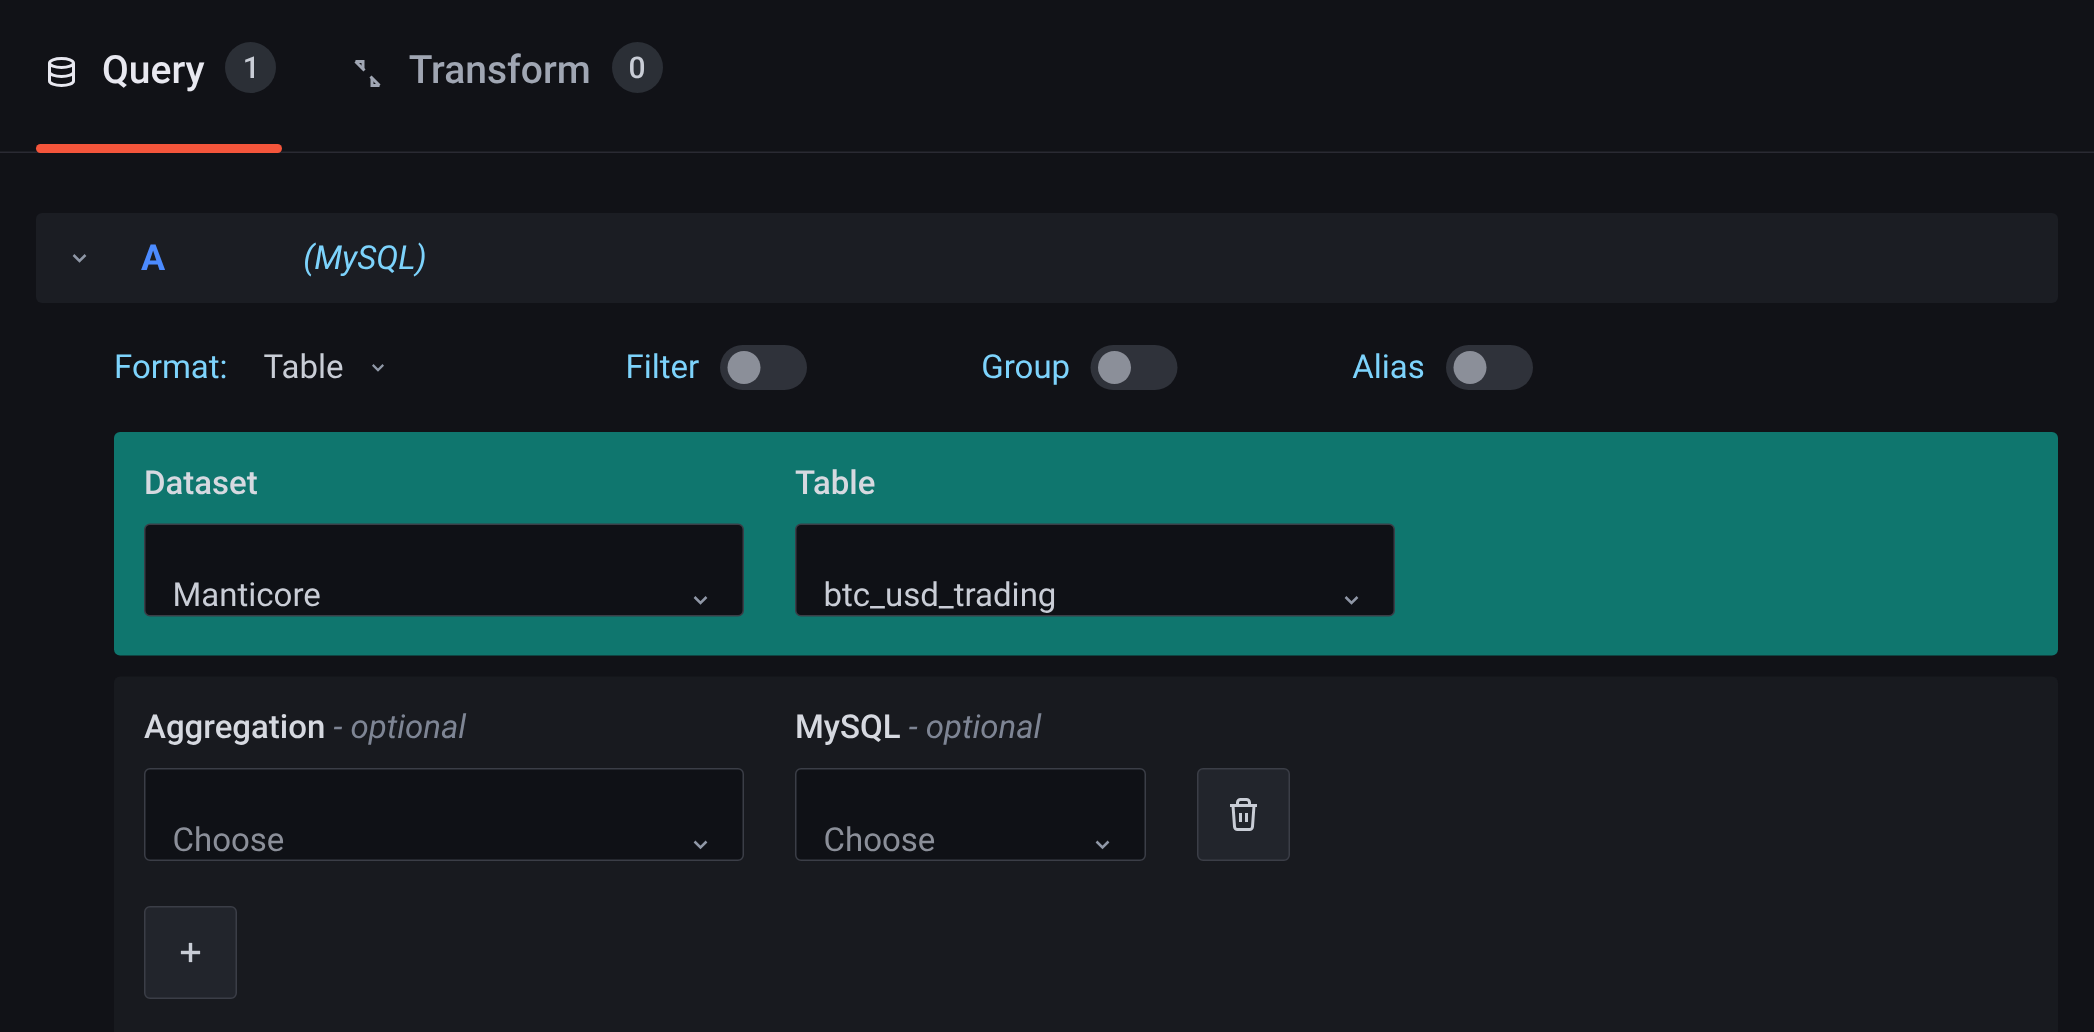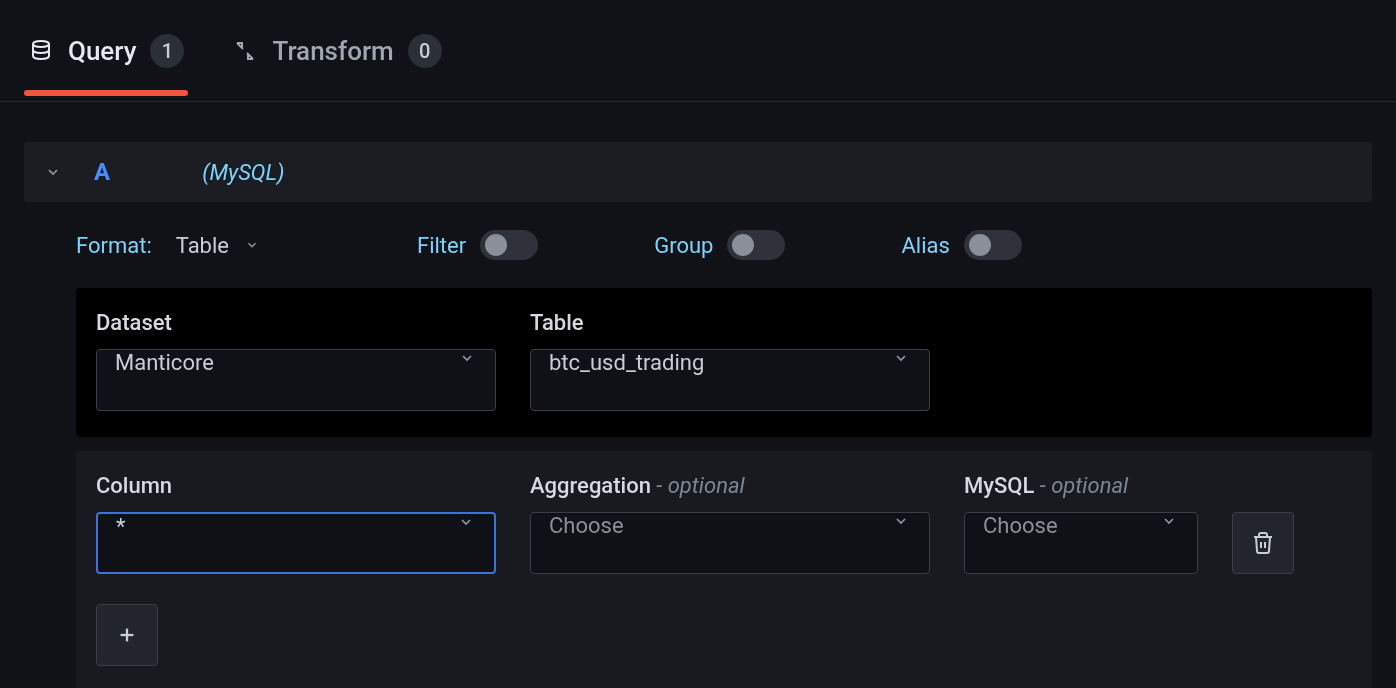--- a/index.html
+++ b/index.html
@@ -17,23 +17,23 @@
   .tabs {
     display: flex;
     align-items: center;
     padding: 28px 0 0 28px;
     gap: 48px;
     border-bottom: 1px solid #2a2a33;
     height: 102px;
   }
   .tab {
     display: flex;
-    align-items: center;
+    align-items: flex-end;
     gap: 14px;
-    padding-bottom: 28px;
+    padding-bottom: 40px;
     position: relative;
     cursor: pointer;
   }
   .tab.active::after {
     content: "";
     position: absolute;
     bottom: 0;
     left: -4px;
     right: -4px;
     height: 6px;
@@ -146,21 +146,21 @@
     border-radius: 50%;
     transition: left .15s;
   }
   .toggle.on { background: #3870E0; }
   .toggle.on .knob { left: 31px; background: #fff; }
   .preview-label { color: #E8E8F0; font-size: 22px; font-weight:500;}
 
   
   .panel {
     margin: 10px 24px 10px 76px;
-    background: #000000;
+    background: #0f766e;
     border-radius: 4px;
     padding: 22px 20px 26px 20px;
   }
   .panel-row {
     display: flex;
     gap: 34px;
     align-items: flex-end;
   }
   .field {
     display: flex;
@@ -176,21 +176,21 @@
     color: #7E8594;
     font-style: italic;
     font-weight: 400;
   }
   .select {
     background: #0F1116;
     border: 1px solid #3B3E47;
     border-radius: 4px;
     height: 62px;
     display: flex;
-    align-items: flex-start;
+    align-items: flex-end;
     justify-content: space-between;
     padding: 0 18px;
     color: #C9CDD6;
     font-size: 22px;
     cursor: pointer;
   }
   .select.placeholder { color: #8B8F99; }
   .select.focused {
     border: 2px solid #3D71DD;
     outline: none;
@@ -347,31 +347,20 @@
               <path d="M6 9l6 6 6-6"></path>
             </svg>
         </span>
       </div>
     </div>
   </div>
 </div>
 
 <div class="panel2">
   <div class="panel-row">
-    <div class="field">
-      <span class="field-label">Column</span>
-      <div class="select focused w-400">
-        <span>*</span>
-        <span class="caret">
-          <svg width="16" height="16" viewBox="0 0 24 24" fill="none" stroke="currentColor" stroke-width="2.5">
-              <path d="M6 9l6 6 6-6"></path>
-            </svg>
-        </span>
-      </div>
-    </div>
     <div class="field">
       <span class="field-label">
         <span>Aggregation</span>
         <span class="optional">- optional</span>
       </span>
       <div class="select placeholder w-400">
         <span>Choose</span>
         <span class="caret">
           <svg width="16" height="16" viewBox="0 0 24 24" fill="none" stroke="currentColor" stroke-width="2.5">
               <path d="M6 9l6 6 6-6"></path>

